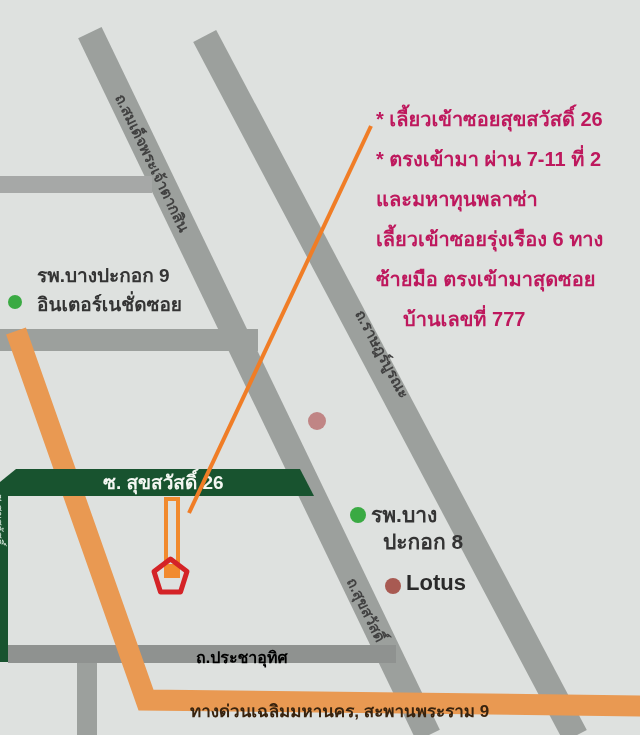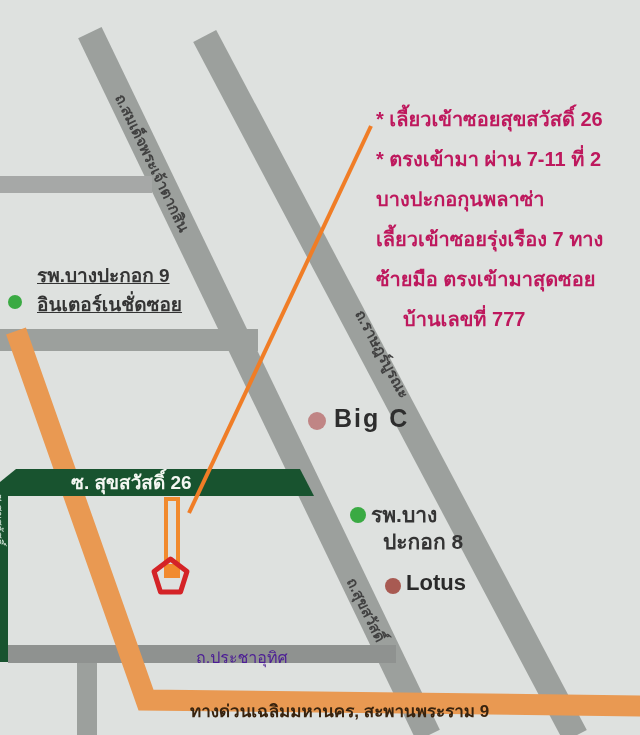--- a/index.html
+++ b/index.html
@@ -19,52 +19,52 @@
 
   
   .svg-layer { position:absolute; left:0; top:0; }
   .route-layer   { z-index:2; }
   .pointer-layer { z-index:6; }
 
   
   .banner {
     position:absolute; z-index:3; left:0; top:469px; width:314px; height:27px;
     background:#18532f; color:#f4f7f2; font-weight:bold; font-size:19px;
-    line-height:27px; padding-left:71px; box-sizing:border-box; white-space:nowrap;
+    line-height:27px; padding-left:103px; box-sizing:border-box; white-space:nowrap;
     clip-path:polygon(16px 0, 300px 0, 314px 100%, 0 100%, 0 13px);
   }
   .green-strip {
     position:absolute; z-index:3; left:0; top:494px; width:8px; height:168px;
     background:#18532f; overflow:hidden;
   }
   .strip-text {
     display:block; writing-mode:vertical-rl; font-size:11px; line-height:10px;
     color:#d8e8dd; margin-left:-6px; white-space:nowrap;
   }
 
   
   .rlabel { position:absolute; z-index:4; color:#414141; font-weight:600;
             font-size:15px; white-space:nowrap; text-align:center; }
   .lbl-taksin    { left:44px;  top:151px; width:216px; transform:rotate(64.3deg); }
   .lbl-ratburana { left:312px; top:342px; width:140px; transform:rotate(62deg); }
   .lbl-suksawat  { left:310px; top:598px; width:112px; transform:rotate(64deg); }
   .lbl-pra { position:absolute; z-index:4; left:196px; top:645px; font-size:16px;
-             font-weight:400; color:#4c1d95; white-space:nowrap; }
+             font-weight:700; color:#000000; white-space:nowrap; }
   .lbl-exp { position:absolute; z-index:4; left:190px; top:697px; font-size:17px;
              font-weight:700; color:#38230e; white-space:nowrap; }
 
   
   .dot { position:absolute; z-index:4; border-radius:50%; }
   .dot-h9    { left:8px;   top:295px; width:14px; height:14px; background:#3aaa43; }
   .dot-bigc  { left:308px; top:412px; width:18px; height:18px; background:#c08585; }
   .dot-h1    { left:350px; top:507px; width:16px; height:16px; background:#3aaa43; }
   .dot-lotus { left:385px; top:578px; width:16px; height:16px; background:#a85a52; }
 
   .place { position:absolute; z-index:4; color:#343434; font-weight:600; white-space:nowrap; }
-  .place-h9    { left:37px;  top:261px; font-size:19px; line-height:29px;text-decoration:underline; }
+  .place-h9    { left:37px;  top:261px; font-size:19px; line-height:29px; }
   .place-bigc  { left:334px; top:404px; font-size:25px; font-weight:700; letter-spacing:2px; color:#2d2d2d; }
   .place-h1    { left:371px; top:501px; font-size:21px; line-height:27px; }
   .place-h1 .line2 { padding-left:12px; }
   .place-lotus { left:406px; top:570px; font-size:22px; font-weight:700; color:#2a2a2a; }
 
   
   .soi-rect {
     position:absolute; z-index:5; left:164px; top:497px; width:16px; height:81px;
     border:4px solid #f18a2e; border-bottom-width:14px; box-sizing:border-box;
   }
@@ -106,40 +106,39 @@
   <div class="lbl-pra">ถ.ประชาอุทิศ</div>
   <div class="lbl-exp">ทางด่วนเฉลิมมหานคร, สะพานพระราม 9</div>
 
   <div class="dot dot-h9"></div>
   <div class="place place-h9">
     <div>รพ.บางปะกอก 9</div>
     <div>อินเตอร์เนชั่ดซอย</div>
   </div>
 
   <div class="dot dot-bigc"></div>
-  <div class="place place-bigc">Big C</div>
 
   <div class="dot dot-h1"></div>
   <div class="place place-h1">
     <div>รพ.บาง</div>
     <div class="line2">ปะกอก 8</div>
   </div>
 
   <div class="dot dot-lotus"></div>
   <div class="place place-lotus">Lotus</div>
 
   <div class="soi-rect"></div>
 
   <svg class="svg-layer pointer-layer" width="640" height="735" viewBox="0 0 640 735">
     <line x1="371" y1="126" x2="189" y2="513" stroke="#f07d26" stroke-width="4"></line>
     <polygon points="170.5,559 187,571.5 180.5,592 160.5,592 154,571.5" fill="none" stroke="#d42327" stroke-width="5" stroke-linejoin="round"></polygon>
   </svg>
 
   <div class="directions">
     <div>* เลี้ยวเข้าซอยสุขสวัสดิ์ 26</div>
     <div>* ตรงเข้ามา ผ่าน 7-11 ที่ 2</div>
-    <div>บางปะกอกุนพลาซ่า</div>
-    <div>เลี้ยวเข้าซอยรุ่งเรือง 7 ทาง</div>
+    <div>และมหาทุนพลาซ่า</div>
+    <div>เลี้ยวเข้าซอยรุ่งเรือง 6 ทาง</div>
     <div>ซ้ายมือ ตรงเข้ามาสุดซอย</div>
     <div class="indent">บ้านเลขที่ 777</div>
   </div>
 
 </div>
 
 </body></html>

